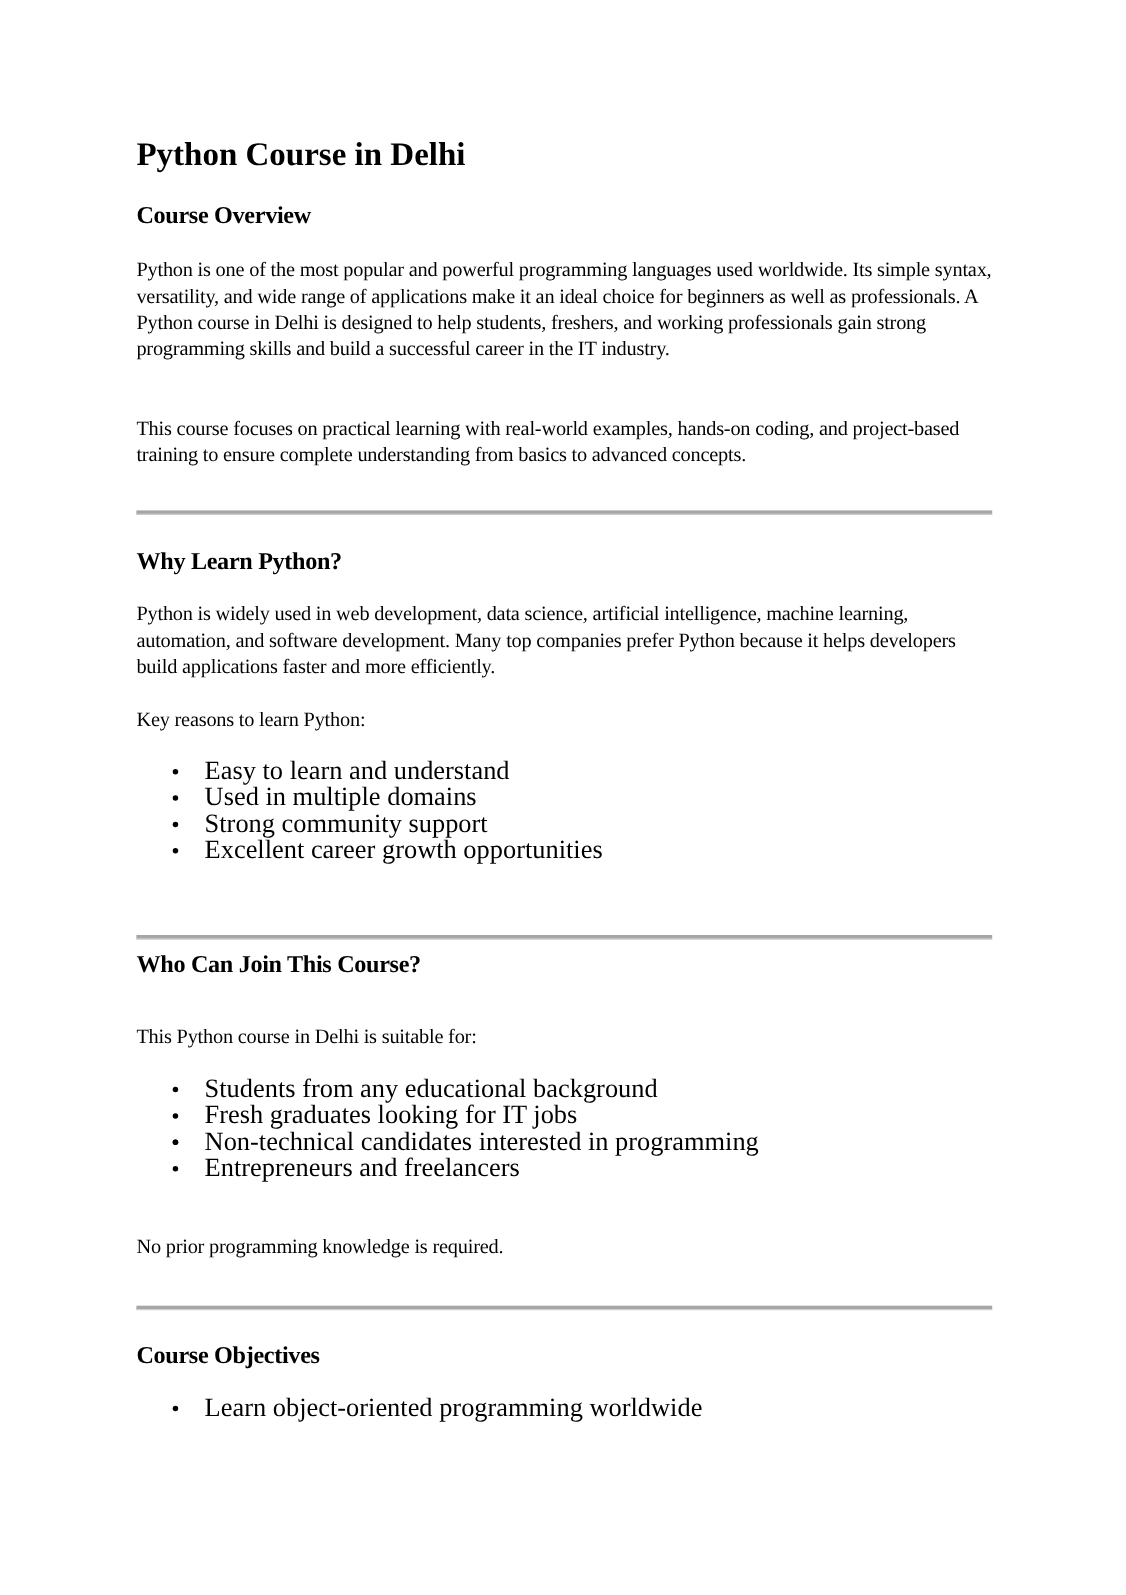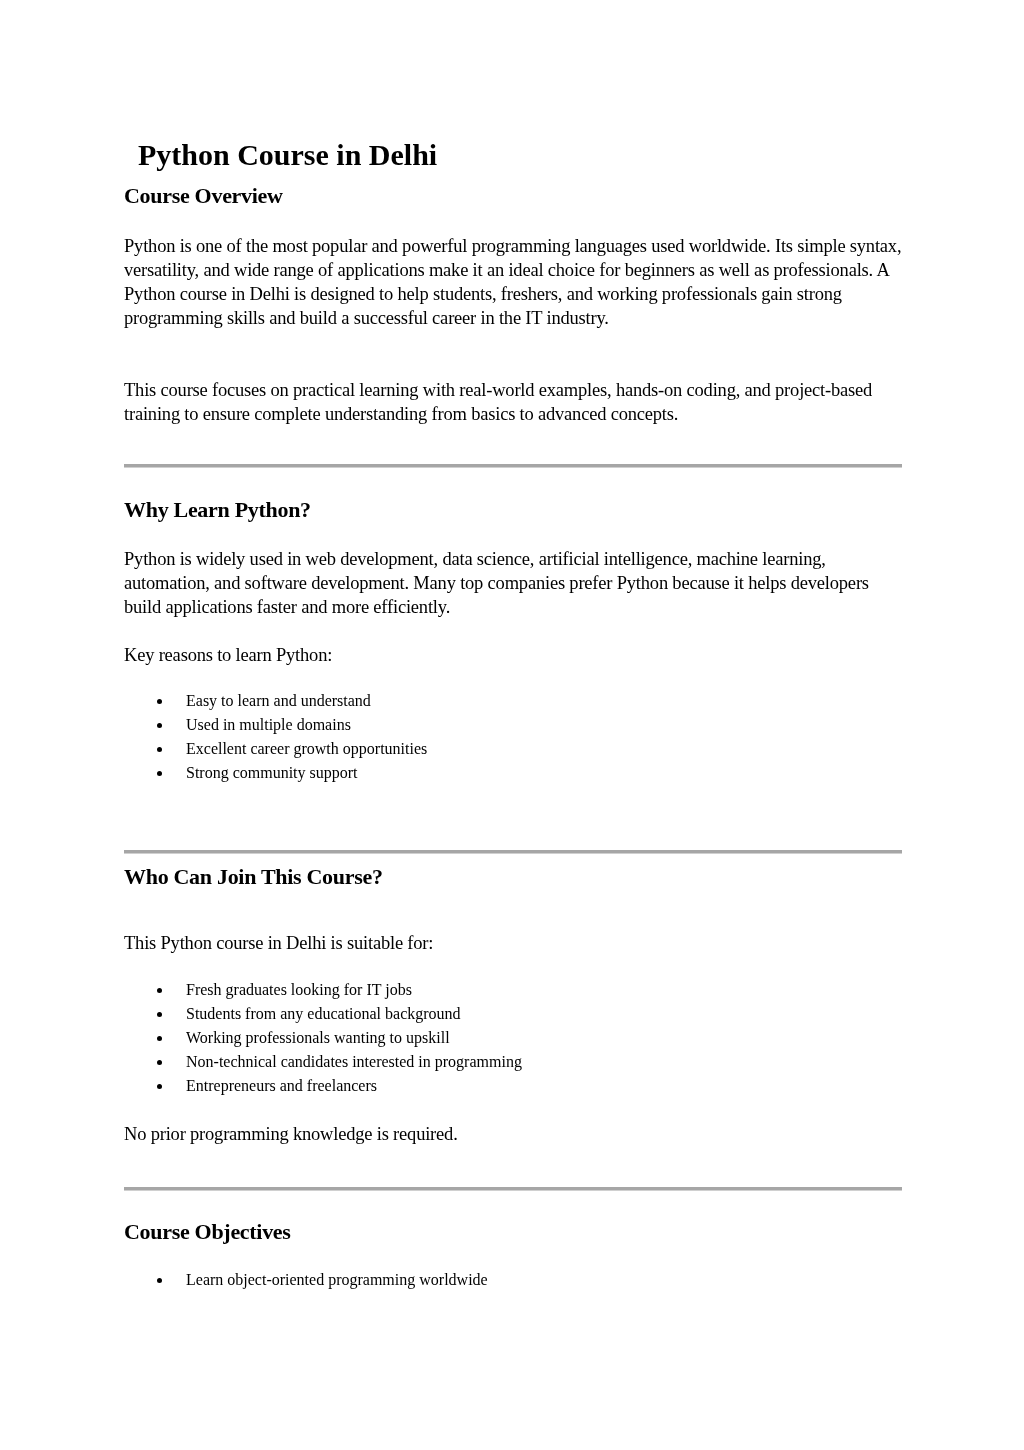--- a/index.html
+++ b/index.html
@@ -18,21 +18,21 @@
     .page {
       position: absolute;
       left: 124px;
       top: 0;
       width: 778px;
     }
     h1 {
       position: absolute;
       top: 122px;
       left: 0;
-      margin: 14px;
+      margin: 0;
       font-size: 30px;
       font-weight: bold;
       line-height: 38px;
       white-space: nowrap;
     }
     h2 {
       position: absolute;
       left: 0;
       margin: 0;
       font-size: 22px;
@@ -49,21 +49,21 @@
       line-height: 24px;
       letter-spacing: -0.2px;
       width: 780px;
     }
     ul {
       position: absolute;
       left: 0;
       margin: 0;
       padding: 0;
       list-style: none;
-      font-size: 16px;
+      font-size: 24px;
       line-height: 24px;
     }
     ul li {
       position: relative;
       padding-left: 62px;
       white-space: nowrap;
     }
     ul li .bullet {
       position: absolute;
       left: 33px;
@@ -96,32 +96,32 @@
   <p style="top:378px">This course focuses on practical learning with real-world examples, hands-on coding, and project-based training to ensure complete understanding from basics to advanced concepts.</p>
 
   <hr style="top:464px">
 
   <h2 style="top:497px">Why Learn Python?</h2>
   <p style="top:547px">Python is widely used in web development, data science, artificial intelligence, machine learning, automation, and software development. Many top companies prefer Python because it helps developers build applications faster and more efficiently.</p>
   <p style="top:643px">Key reasons to learn Python:</p>
   <ul style="top:689px">
     <li><span class="bullet"></span><span>Easy to learn and understand</span></li>
     <li><span class="bullet"></span><span>Used in multiple domains</span></li>
+    <li><span class="bullet"></span><span>Strong community support</span></li>
     <li><span class="bullet"></span><span>Excellent career growth opportunities</span></li>
-    <li><span class="bullet"></span><span>Strong community support</span></li>
   </ul>
 
   <hr style="top:850px">
 
   <h2 style="top:864px">Who Can Join This Course?</h2>
   <p style="top:931px">This Python course in Delhi is suitable for:</p>
   <ul style="top:978px">
+    <li><span class="bullet"></span><span>Students from any educational background</span></li>
     <li><span class="bullet"></span><span>Fresh graduates looking for IT jobs</span></li>
-    <li><span class="bullet"></span><span>Students from any educational background</span></li>
-    <li><span class="bullet"></span><span>Working professionals wanting to upskill</span></li>
+    <li><span class="bullet"></span></li>
     <li><span class="bullet"></span><span>Non-technical candidates interested in programming</span></li>
     <li><span class="bullet"></span><span>Entrepreneurs and freelancers</span></li>
   </ul>
   <p style="top:1122px">No prior programming knowledge is required.</p>
 
   <hr style="top:1187px">
 
   <h2 style="top:1219px">Course Objectives</h2>
   <ul style="top:1268px">
     <li><span class="bullet"></span><span>Learn object-oriented programming worldwide</span></li>

